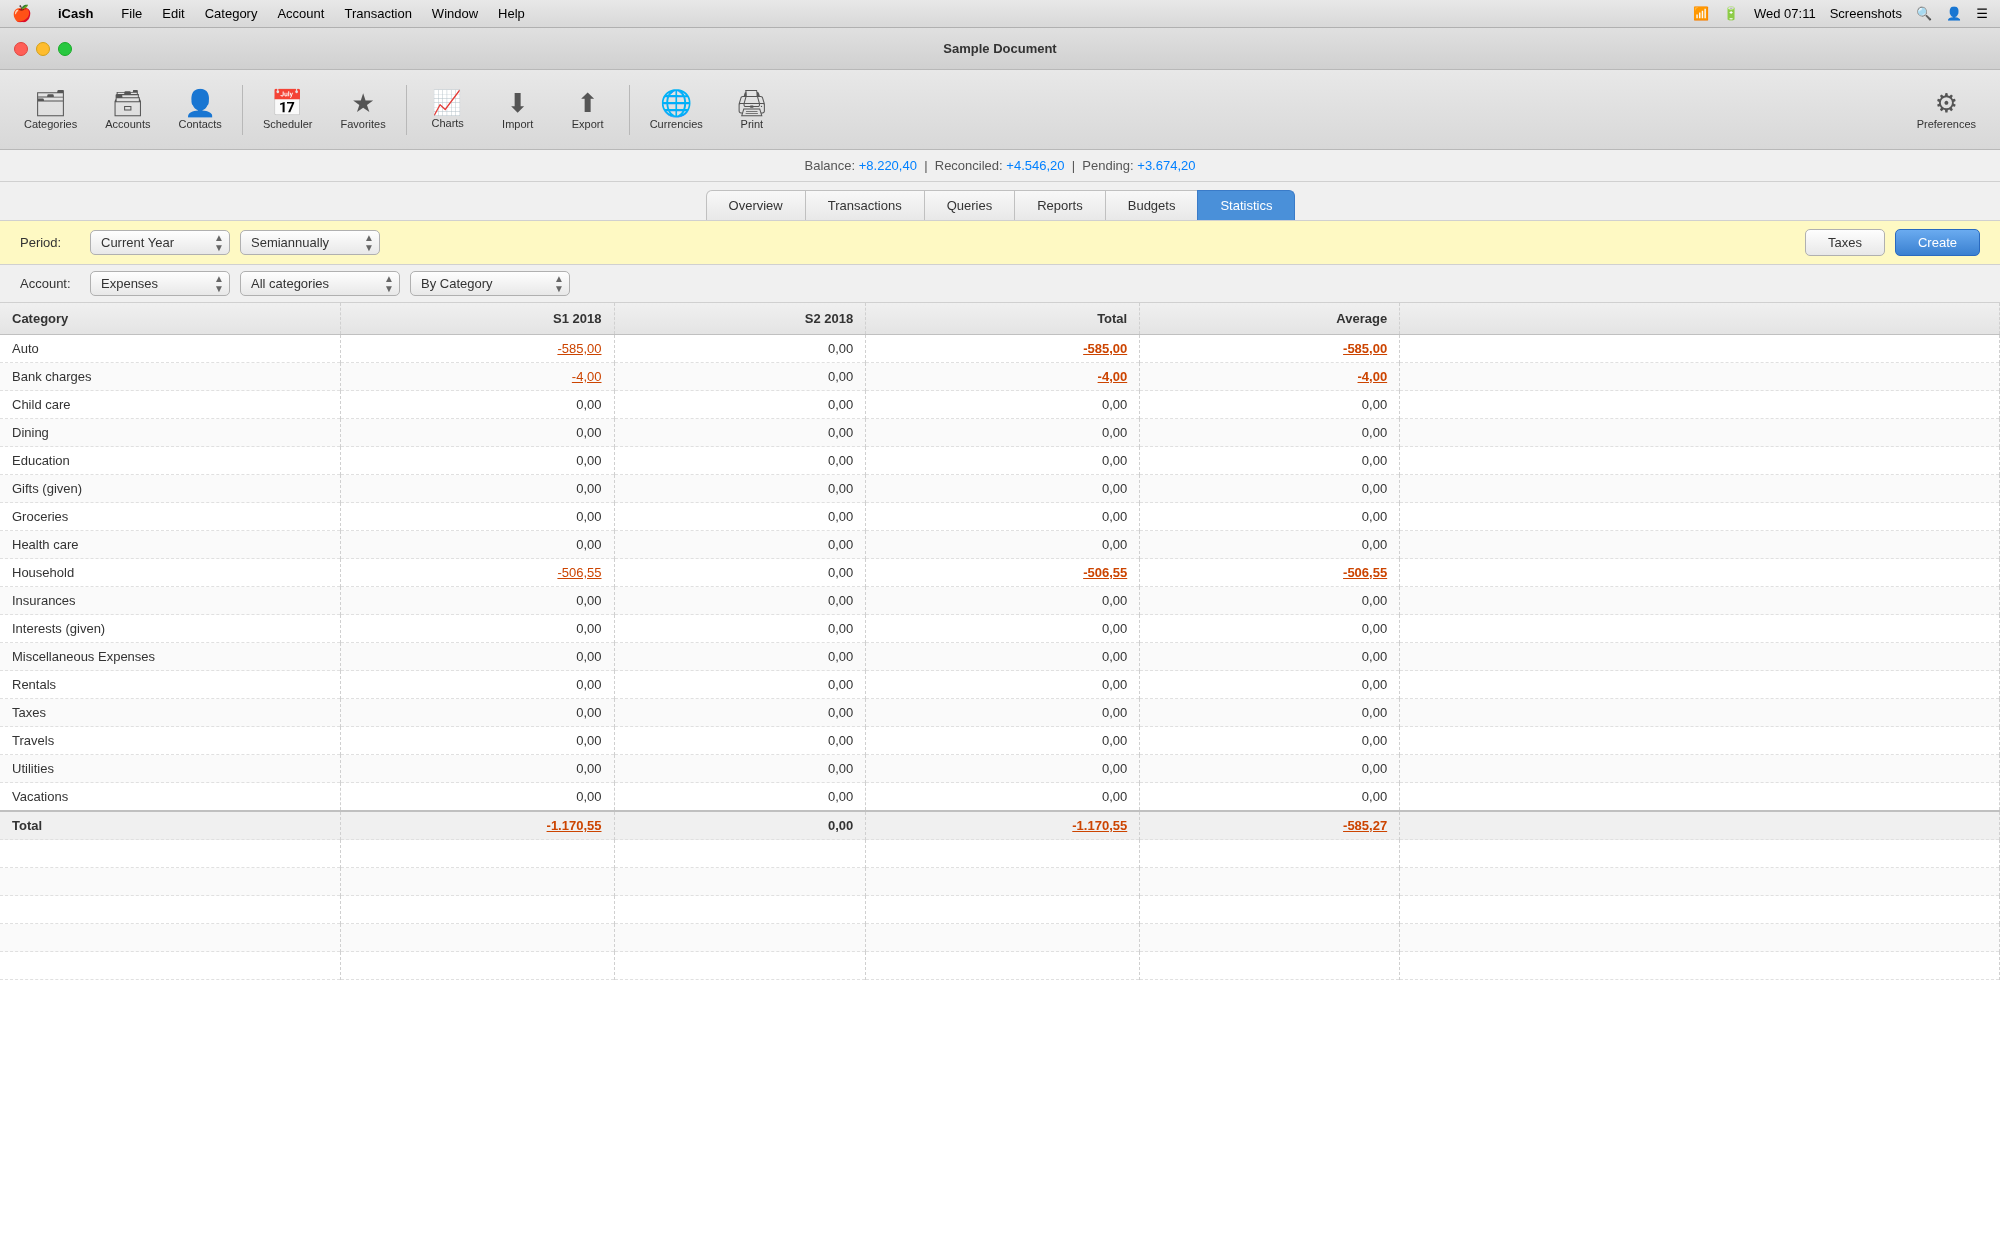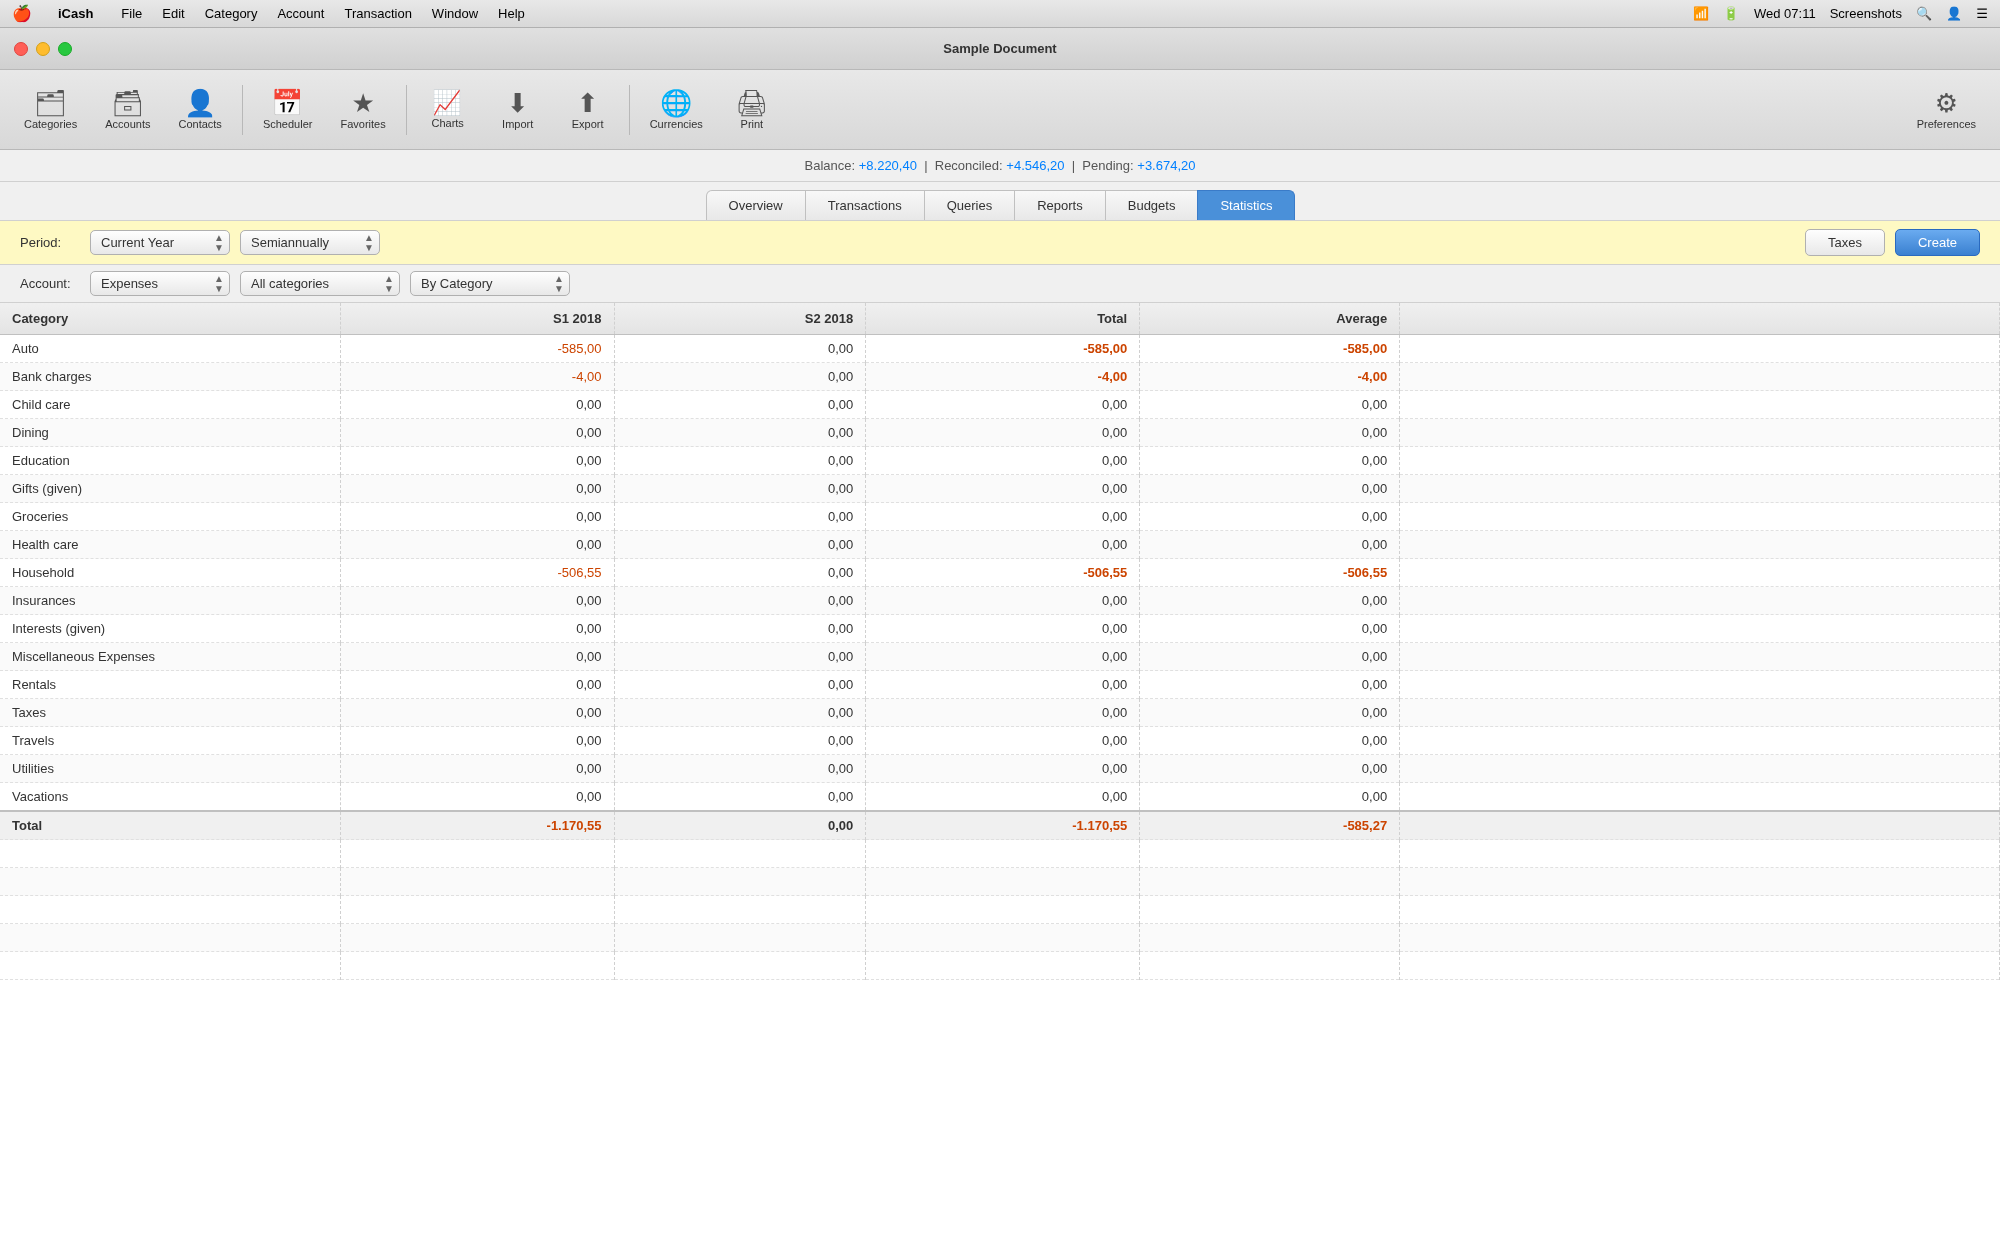--- a/index.html
+++ b/index.html
@@ -274,21 +274,21 @@
     tbody td {
       padding: 6px 12px;
       font-size: 13px;
       color: #333;
       text-align: right;
       border-right: 1px dashed #d0d0d0;
     }
     tbody td:first-child {
       text-align: left;
     }
-    .value-negative { color: #cc4400; }
+    .value-negative { color: #cc4400; text-decoration: underline; }
     .value-zero { color: #333; }
     tr.total-row {
       font-weight: 700;
       background: #f0f0f0 !important;
       border-top: 2px solid #c0c0c0;
     }
     tr.empty-row td { height: 28px; }
   </style>
 </head>
 <body>

